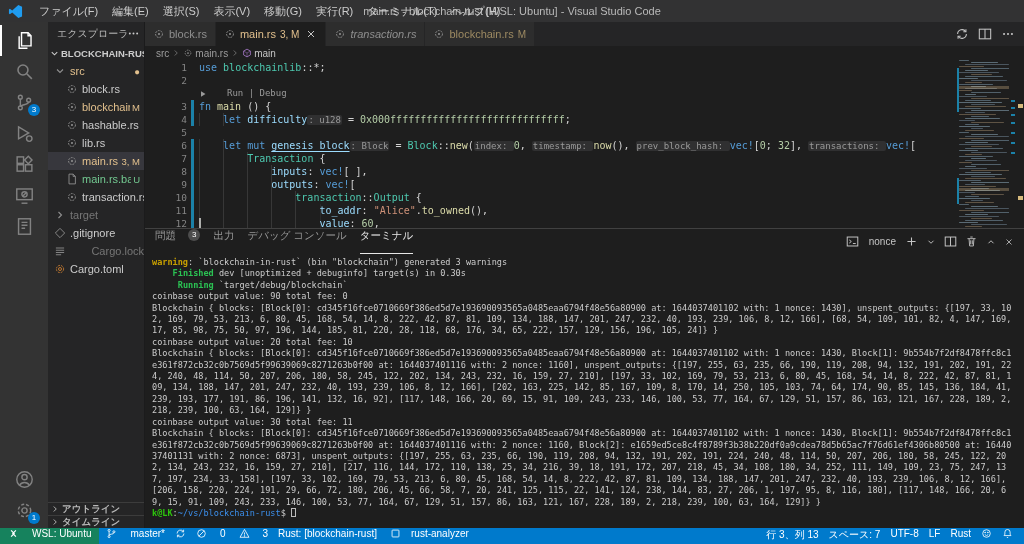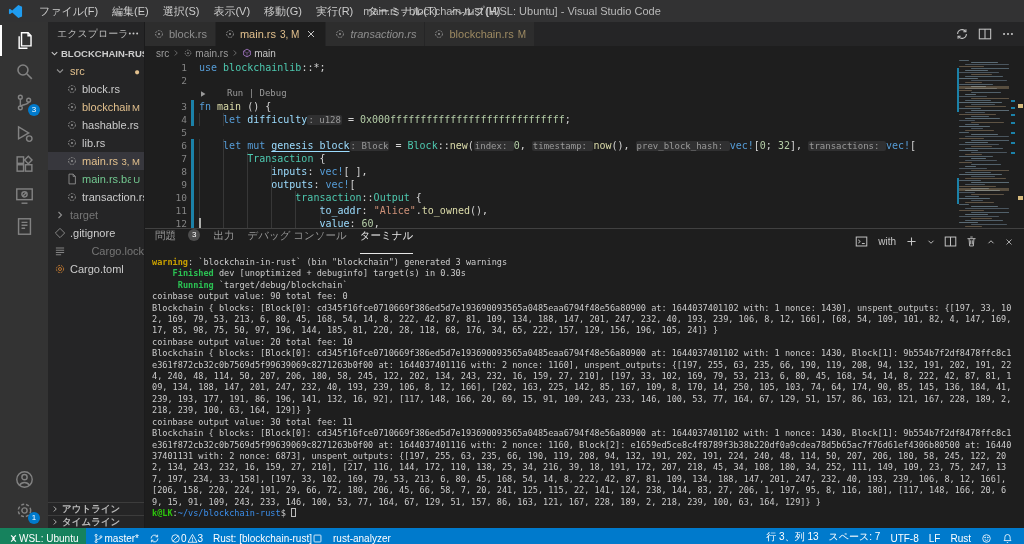--- a/index.html
+++ b/index.html
@@ -100,21 +100,21 @@
   .terminal{flex:1;padding:3px 8px 0 7px;font-family:"DejaVu Sans Mono",monospace;font-size:8.55px;line-height:11.4px;color:#cccccc;overflow:hidden}
   .tline{white-space:pre-wrap;word-break:break-all}
   .tc-warn{color:#c8a000;font-weight:bold}
   .tc-ok{color:#2bc253;font-weight:bold}
   .tc-pu{color:#2dc60c;font-weight:bold}
   .tc-pb{color:#3b8eea;font-weight:normal}
   .tcursor{display:inline-block;width:5px;height:9px;border:1px solid #bcbcbc;vertical-align:-1px}
 
   
   .statusbar{height:16px;background:#007acc;display:flex;align-items:center;color:#ffffff;font-size:10px;flex:none}
-  .sbitem{display:flex;align-items:flex-end;gap:0;padding:0 5px;height:16px;white-space:nowrap}
+  .sbitem{display:flex;align-items:flex-start;gap:13px;padding:0 5px;height:16px;white-space:nowrap}
   .sbitem.remote{background:#16825d;padding:0 8px;margin-right:2px}
   .sbitem .icon{width:11px;height:11px}
   .sb-right{margin-left:auto;display:flex;padding-right:6px}
 </style>
 </head>
 <body>
 
 <div class="window">
 
   <div class="titlebar">
@@ -611,21 +611,21 @@
                 <span>ターミナル</span>
               </span>
             </div>
           <div class="panel-actions">
             <span data-icon="terminal">
                 <svg viewBox="0 0 16 16" fill="none" stroke="currentColor" stroke-width="1.2">
                   <rect x="1.5" y="2.5" width="13" height="11"></rect>
                   <path d="M4 6l2.5 2L4 10M8.5 10.5H12"></path>
                 </svg>
               </span>
-            <span class="shell-label">with</span>
+            <span class="shell-label">nonce</span>
             <span data-icon="plus">
                 <svg viewBox="0 0 16 16" fill="none" stroke="currentColor" stroke-width="1.3">
                   <path d="M8 3v10M3 8h10"></path>
                 </svg>
               </span>
             <span class="sm" data-icon="chevron-down">
                 <svg viewBox="0 0 16 16" fill="none" stroke="currentColor" stroke-width="1.5">
                   <path d="M4 6l4 4 4-4"></path>
                 </svg>
               </span>

